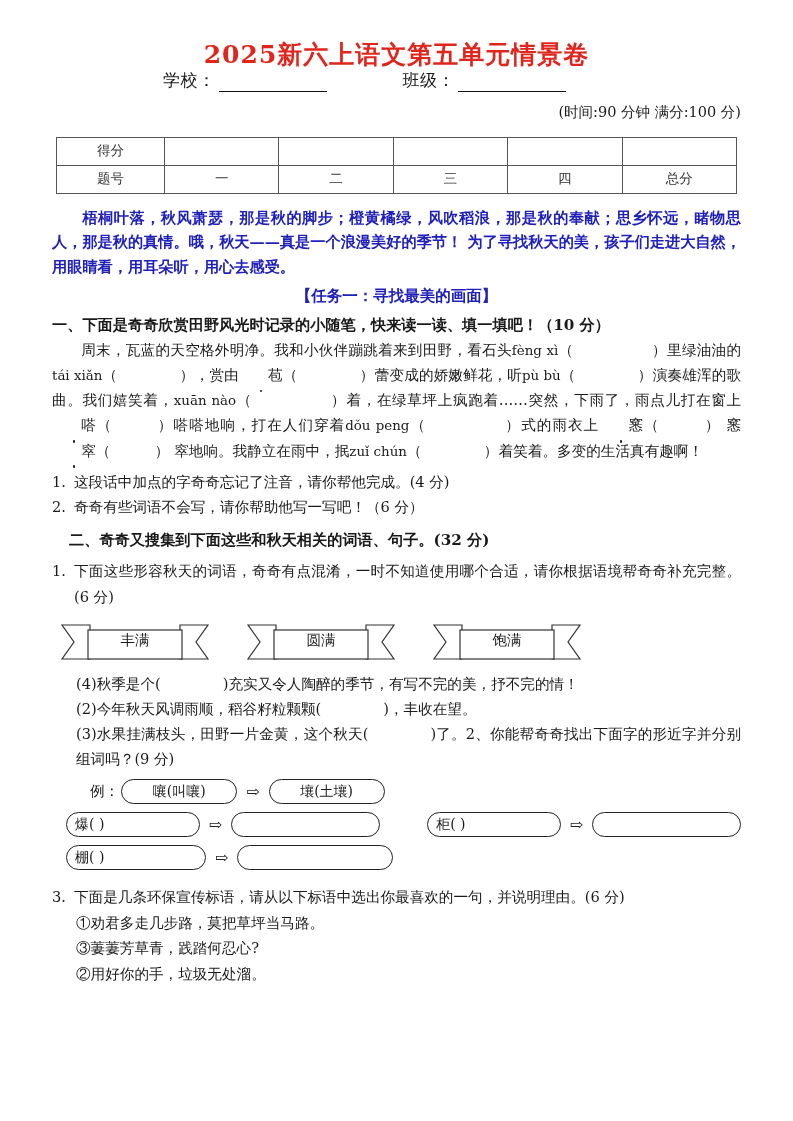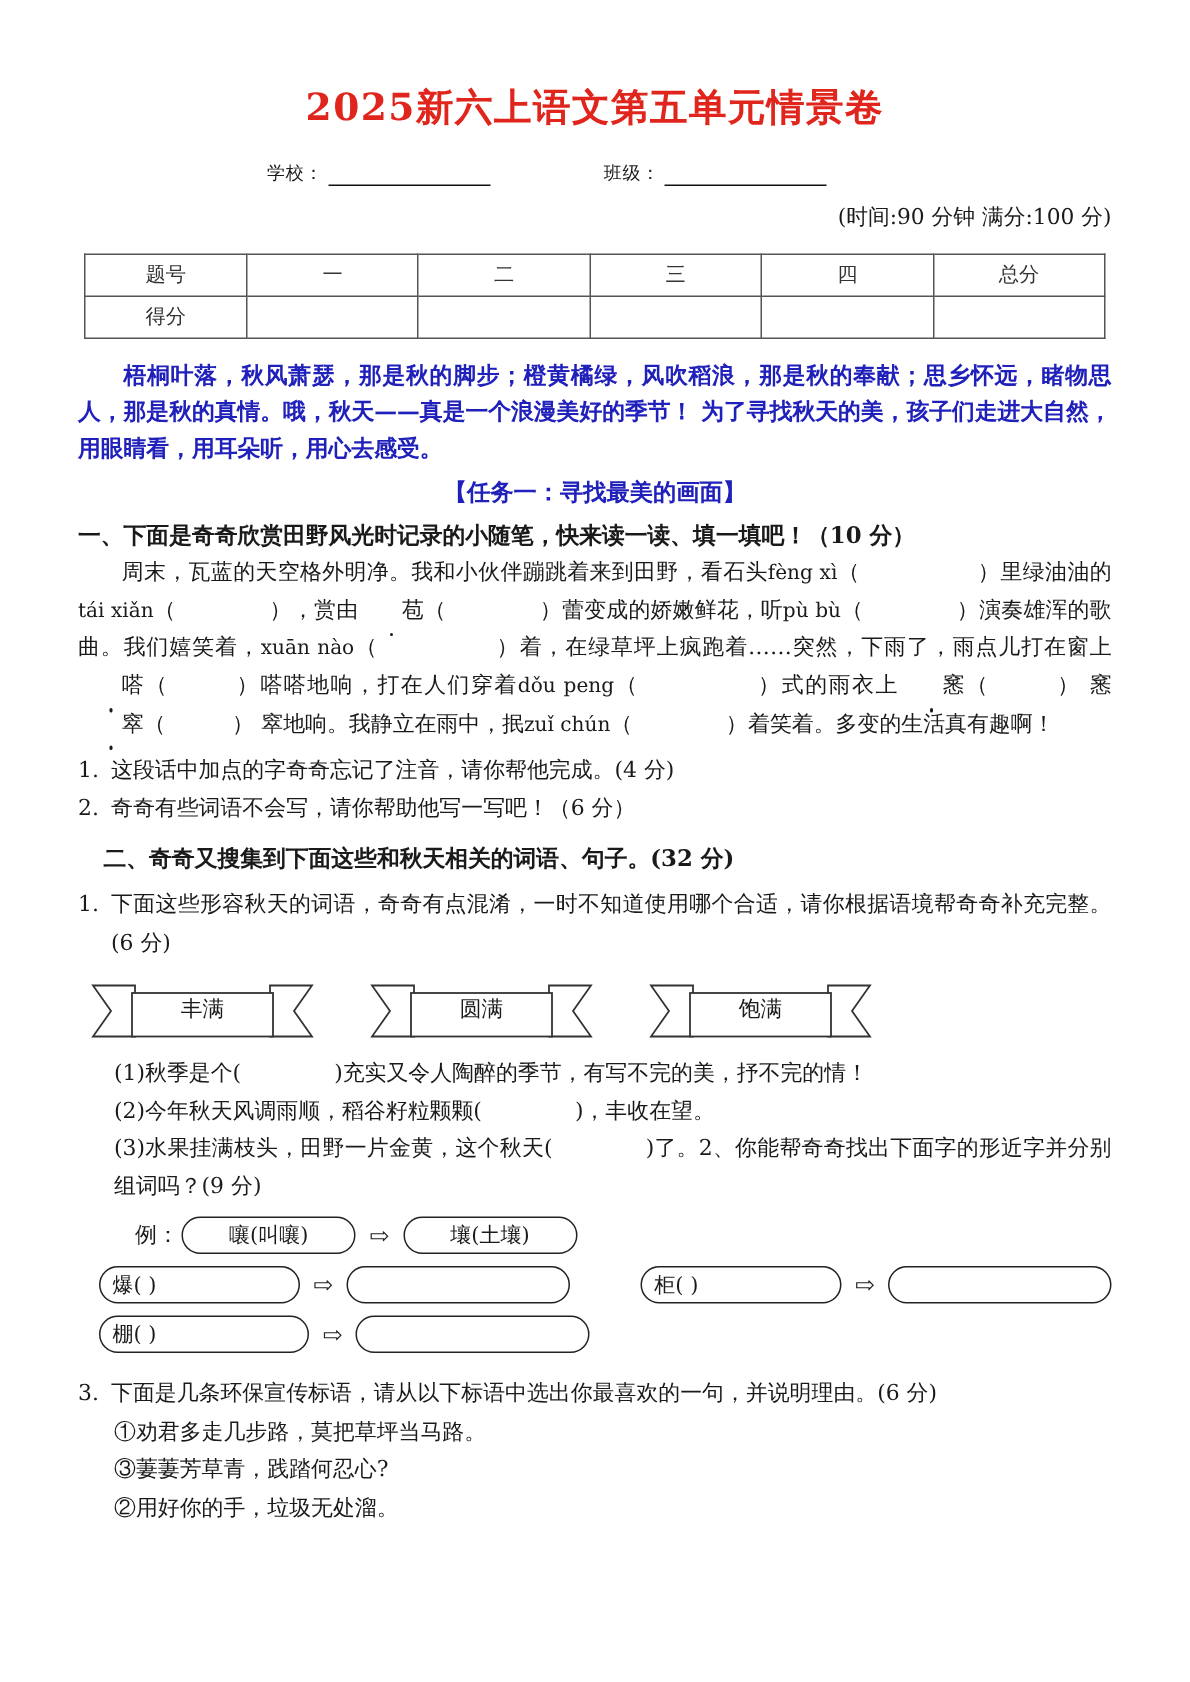--- a/index.html
+++ b/index.html
@@ -22,32 +22,31 @@
     padding: 0 52px;
     position: relative;
   }
   
   .doc-title {
     text-align: center;
     color: #e0251c;
     font-size: 25px;
     font-weight: bold;
     letter-spacing: 1px;
-    padding-top: 58px;
+    padding-top: 41px;
     line-height: 1.1;
     font-family: "DejaVu Serif", "Liberation Serif", serif;
   }
   
   .identity {
     display: flex;
     justify-content: center;
     align-items: flex-end;
     gap: 12px;
-    margin-top: 21px;
-    font-size: 12px;
+    font-size: 17px;
     letter-spacing: 0.5px;
   }
   .id-field { display: flex; align-items: flex-end; }
   .id-label { white-space: nowrap; }
   .id-blank {
     display: inline-block;
     width: 108px;
     border-bottom: 1.6px solid #111;
     height: 15px;
     margin-left: 3px;
@@ -210,34 +209,34 @@
       <span class="id-blank"></span>
     </span>
     <span class="id-gap"></span>
   </div>
 
   <div class="meta-line">(时间:90 分钟 满分:100 分)</div>
 
   <table class="score">
     <tbody>
         <tr>
+      <td class="lead">得分</td>
+      <td></td>
+      <td></td>
+      <td></td>
+      <td></td>
+      <td></td>
+    </tr>
+    <tr>
       <td class="lead">题号</td>
       <td>一</td>
       <td>二</td>
       <td>三</td>
       <td>四</td>
       <td>总分</td>
-    </tr>
-    <tr>
-      <td class="lead">得分</td>
-      <td></td>
-      <td></td>
-      <td></td>
-      <td></td>
-      <td></td>
     </tr>
   </tbody>
     </table>
 
   <div class="intro">梧桐叶落，秋风萧瑟，那是秋的脚步；橙黄橘绿，风吹稻浪，那是秋的奉献；思乡怀远，睹物思人，那是秋的真情。哦，秋天——真是一个浪漫美好的季节！ 为了寻找秋天的美，孩子们走进大自然，用眼睛看，用耳朵听，用心去感受。</div>
 
   <div class="task-head">【任务一：寻找最美的画面】</div>
 
   <div class="sec-title">一、下面是奇奇欣赏田野风光时记录的小随笔，快来读一读、填一填吧！（10 分）</div>
 
@@ -288,21 +287,21 @@
           <polygon points="2,6 30,6 30,40 2,40 14,23" fill="#ffffff" stroke="#333" stroke-width="1.2"></polygon>
           <polygon points="120,6 148,6 136,23 148,40 120,40" fill="#ffffff" stroke="#333" stroke-width="1.2"></polygon>
           <rect x="28" y="11" width="94" height="29" fill="#ffffff" stroke="#333" stroke-width="1.2"></rect>
         </svg>
         <div class="ribbon-label">饱满</div>
       </div>
     </div>
   </div>
 
   <div class="body-text" style="padding-left:24px; margin-top:6px;">
-    <span>(1)秋季是个(</span><span class="gap-m"></span><span>)充实又令人陶醉的季节，有写不完的美，抒不完的情！</span>
+    <span>(4)秋季是个(</span><span class="gap-m"></span><span>)充实又令人陶醉的季节，有写不完的美，抒不完的情！</span>
   </div>
   <div class="body-text" style="padding-left:24px;">
     <span>(2)今年秋天风调雨顺，稻谷籽粒颗颗(</span><span class="gap-m"></span><span>)，丰收在望。</span>
   </div>
   <div class="body-text" style="padding-left:24px;">
     <span>(3)水果挂满枝头，田野一片金黄，这个秋天(</span><span class="gap-m"></span><span>)了。2、你能帮奇奇找出下面字的形近字并分别组词吗？(9 分)</span>
   </div>
 
   <div class="ex-row">
     <span class="ex-label">例：</span>

